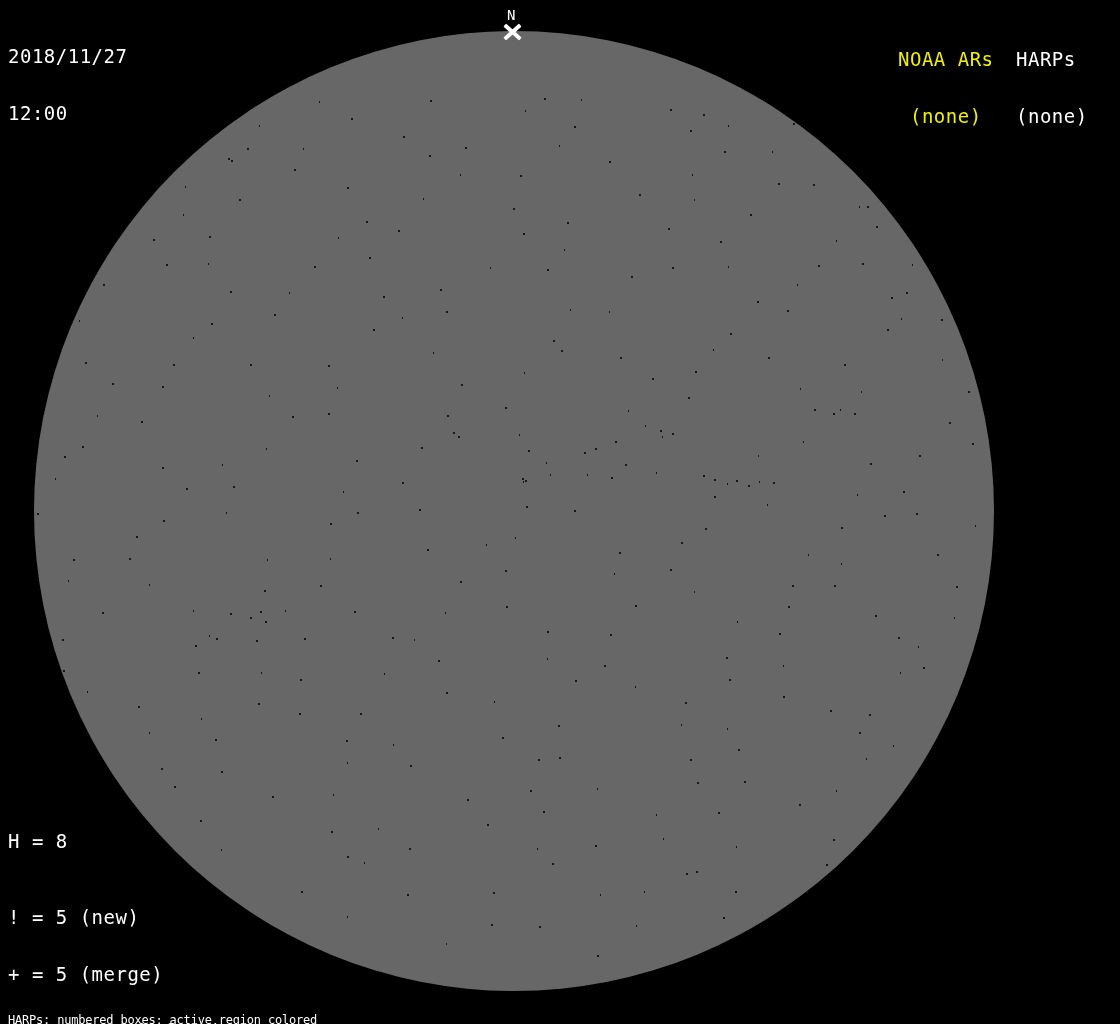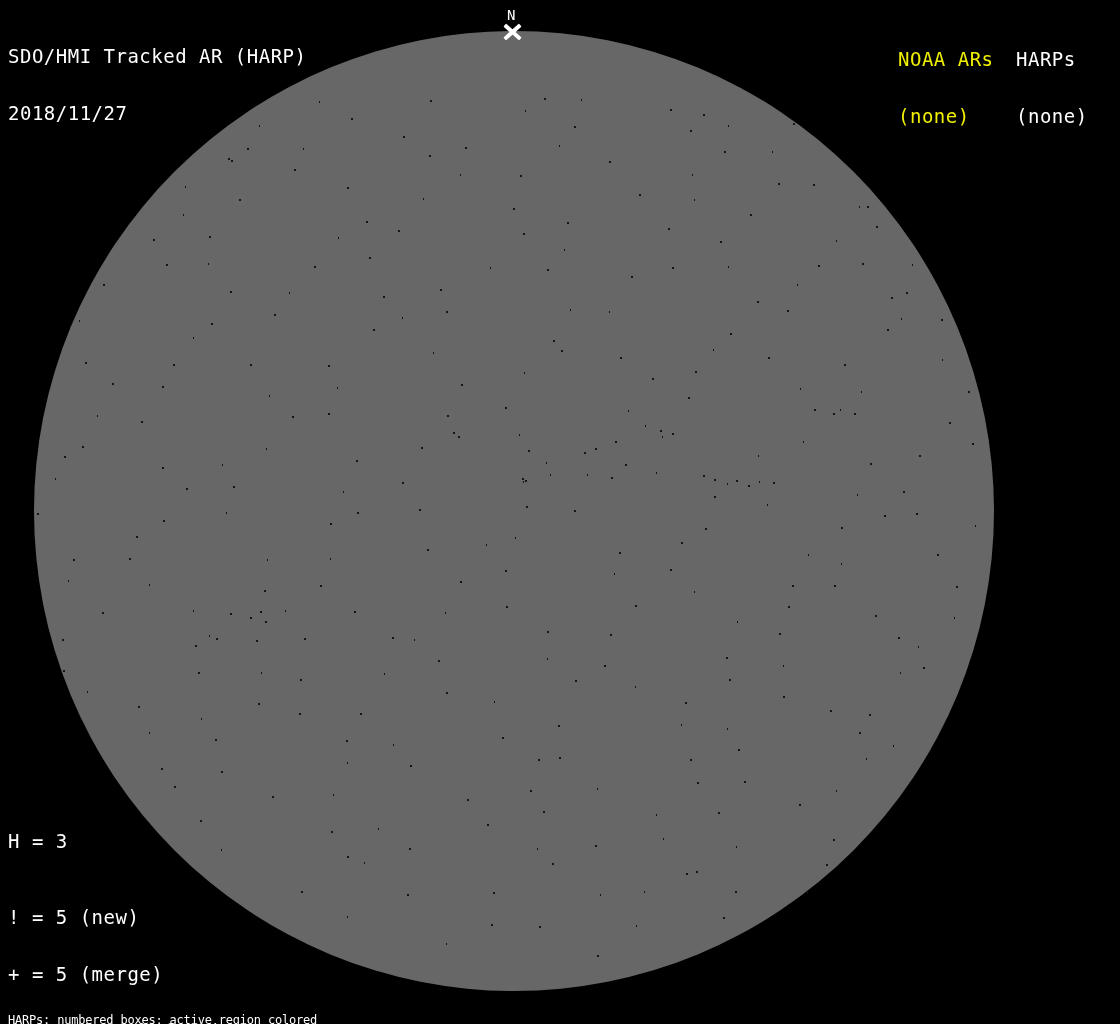--- a/index.html
+++ b/index.html
@@ -24,21 +24,21 @@
   .north-label { position:absolute; left:507px; top:8px; font-size:14px; line-height:14px; }
 
   .north-cross { position:absolute; left:504px; top:23px; width:17px; height:17px; }
   .north-cross .bar {
     position:absolute; left:-2px; top:6.5px; width:21px; height:4.2px;
     background:#fff; border-radius:1px;
   }
   .north-cross .bar.a { transform:rotate(42deg); }
   .north-cross .bar.b { transform:rotate(-42deg); }
 
-  .status-noaa  { position:absolute; left:898px;  top:12px; color:var(--accent,#f0f000); }
+  .status-noaa  { position:absolute; left:898px;  top:12px; color:var(--accent,#f0f000);text-align:center; }
   .status-harps { position:absolute; left:1016px; top:12px; }
 
   .legend-total { position:absolute; left:8px; top:832px; }
   .legend-items { position:absolute; left:8px; top:870px; }
   .legend-items .li { height:19.2px; }
 
   .footer { position:absolute; left:8px; top:990px; }
   .footer .fl { height:12px; }
 </style>
 </head>
@@ -372,40 +372,40 @@
       <div class="speckle" style="left: 600px; top: 894px; width: 1px;"></div>
       <div class="speckle" style="left: 723px; top: 917px;"></div>
       <div class="speckle" style="left: 735px; top: 891px;"></div>
       <div class="speckle" style="left: 446px; top: 943px; width: 1px;"></div>
       <div class="speckle" style="left: 491px; top: 924px;"></div>
       <div class="speckle" style="left: 597px; top: 955px;"></div>
       <div class="speckle" style="left: 636px; top: 925px; width: 1px;"></div>
     </div>
 
   <div class="title-block mono19">
-    <div>SDO/HMI Tracked AR (HARP)</div>
     <div>2018/11/27</div>
+    <div>12:00</div>
   </div>
 
   <div class="north-label">N</div>
   <div class="north-cross">
     <span class="bar a"></span>
     <span class="bar b"></span>
   </div>
 
   <div class="status-noaa mono19">
     <div>NOAA ARs</div>
     <div>(none)</div>
   </div>
   <div class="status-harps mono19">
     <div>HARPs</div>
     <div>(none)</div>
   </div>
 
-  <div class="legend-total mono19">H = 3</div>
+  <div class="legend-total mono19">H = 8</div>
 
   <div class="legend-items mono19">
     <div class="li">! = 5 (new)</div>
     <div class="li">+ = 5 (merge)</div>
     <div class="li">( = 0 (pad before)</div>
     
     
     
   </div>
 

